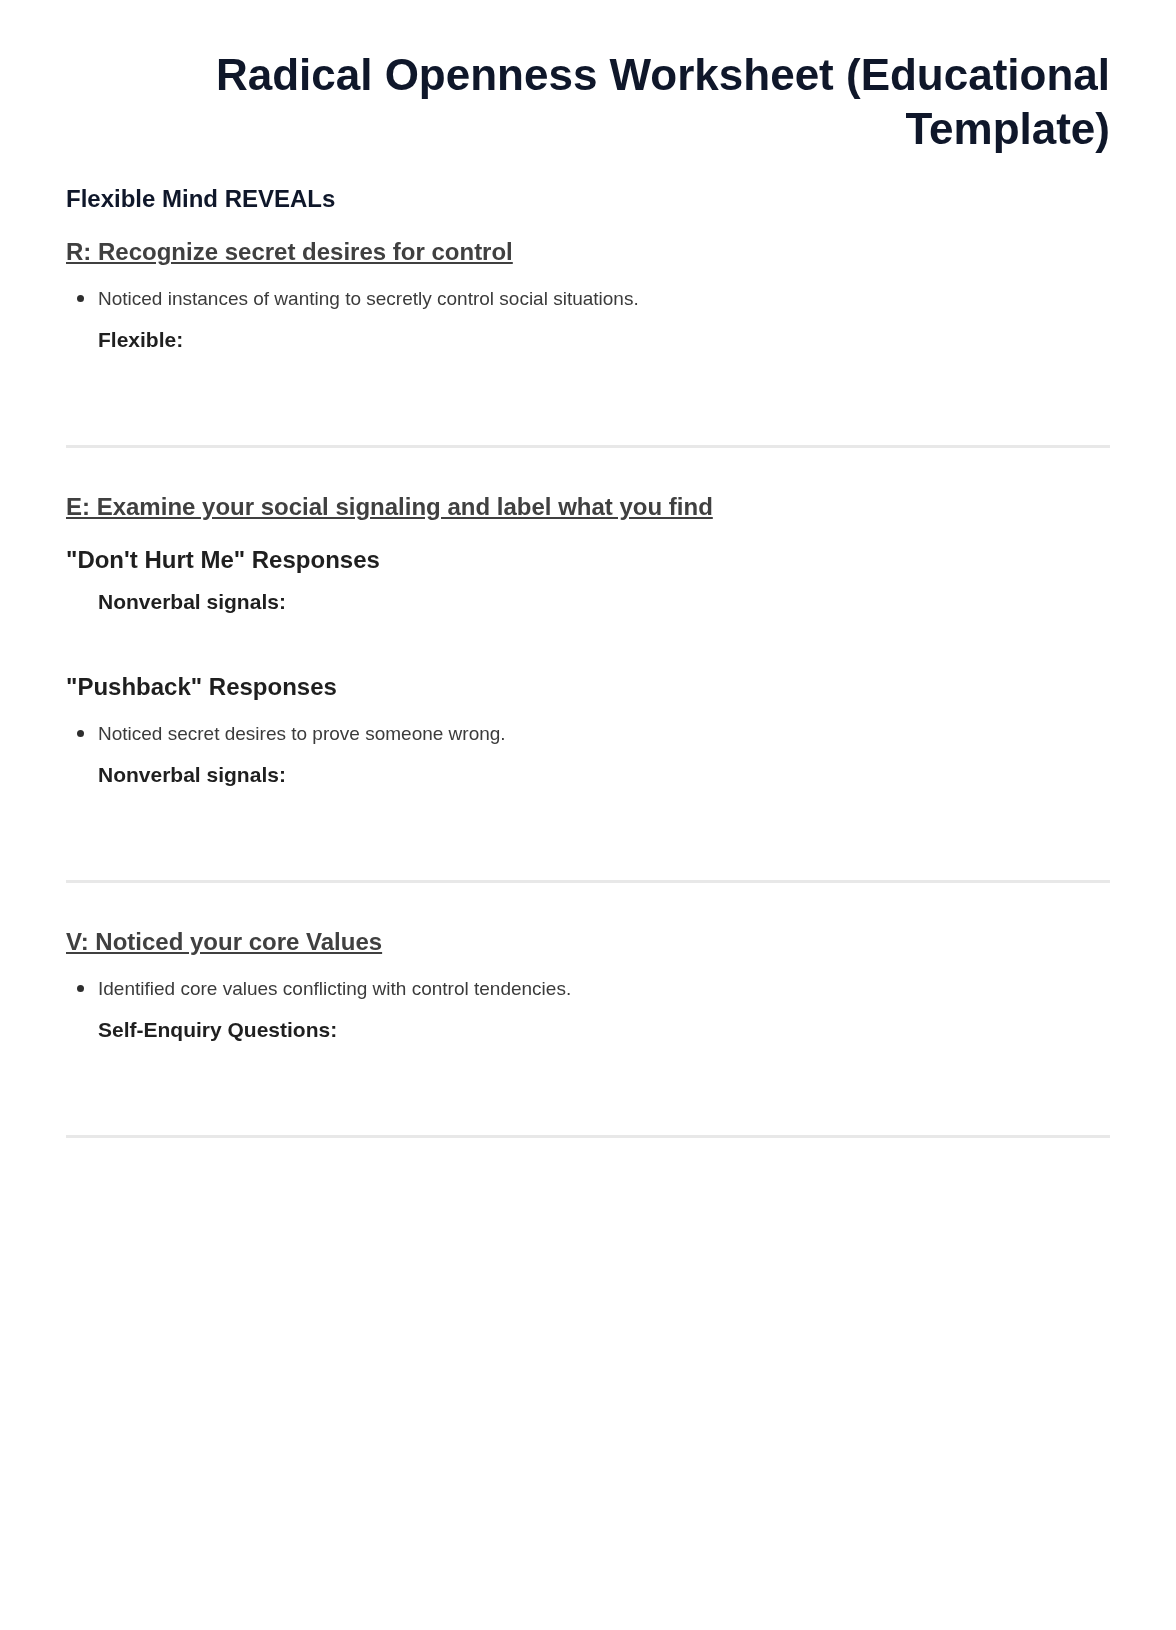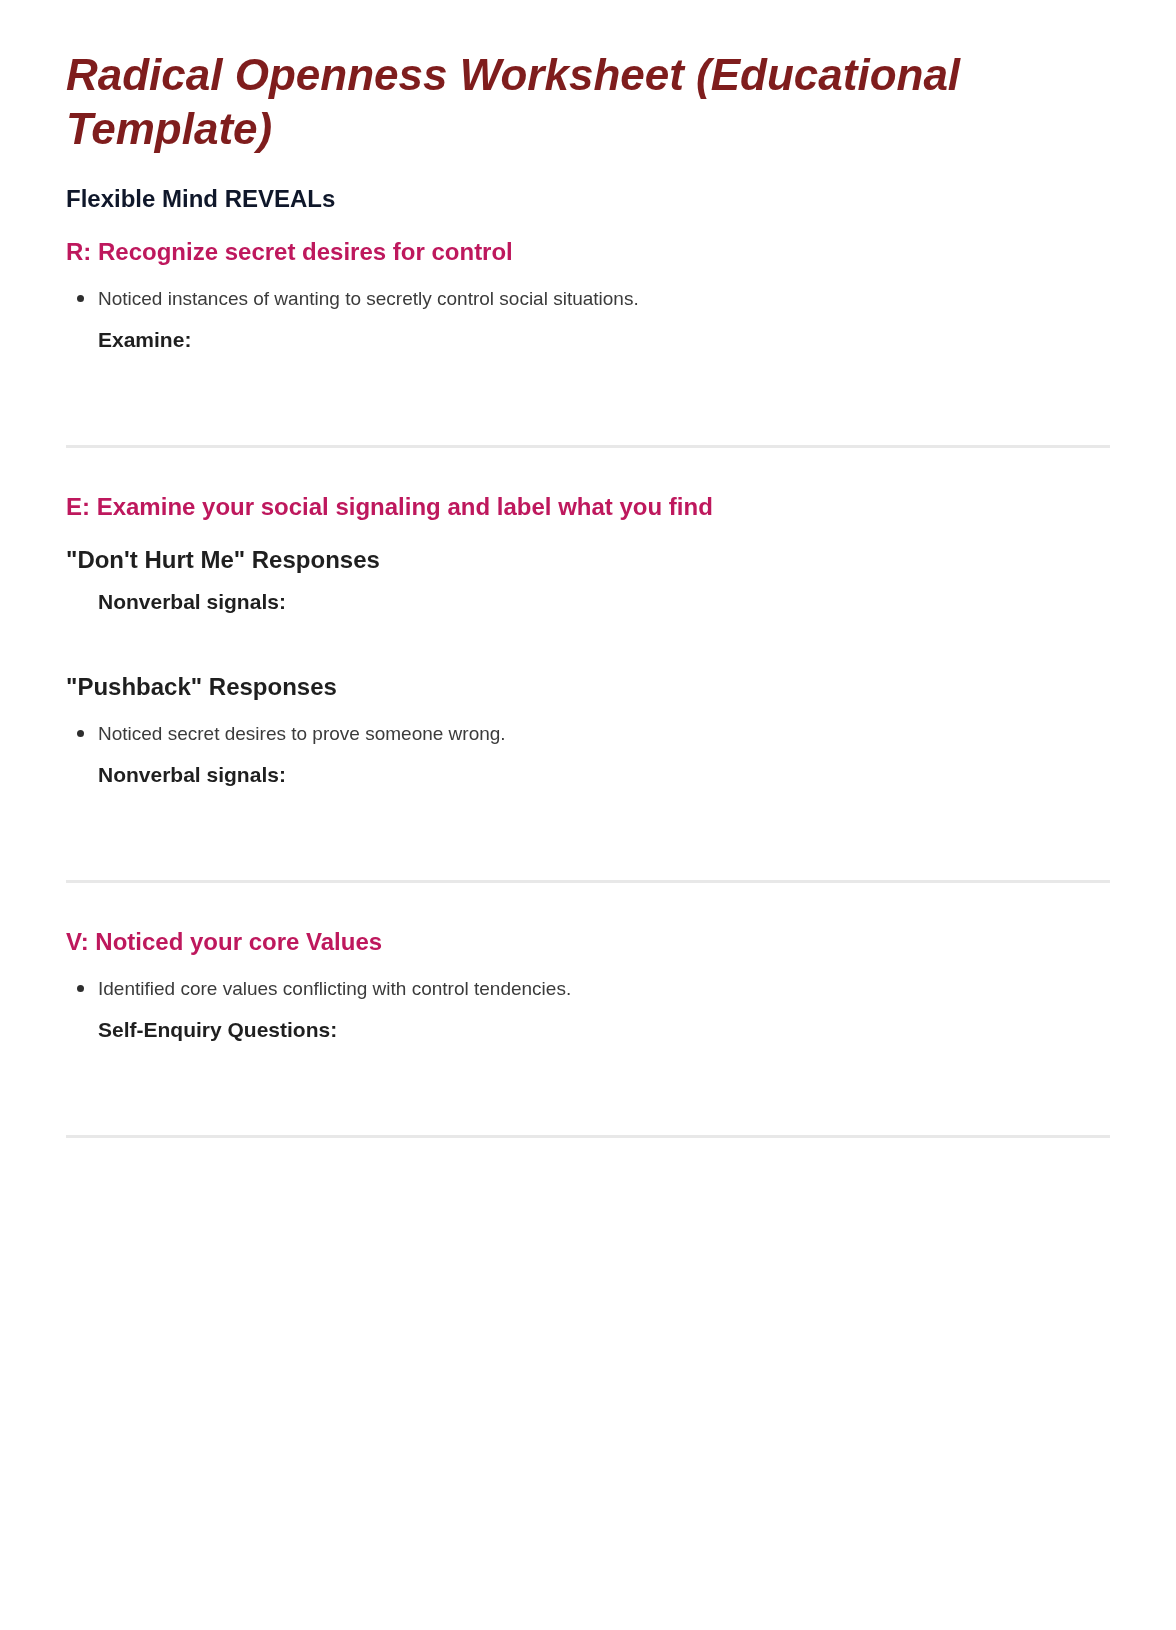--- a/index.html
+++ b/index.html
@@ -15,38 +15,38 @@
     padding: 48px 66px 60px 66px;
     background: #ffffff;
     font-family: "Liberation Sans", sans-serif;
     color: #3b3b3b;
   }
   h1.title {
     margin: 0;
     font-size: 44px;
     line-height: 54px;
     font-weight: 700;
-    text-align: left;
-    color: #7f1d1d;
+    text-align: right;
+    color: #0f172a;
     letter-spacing: 0;
-    font-style: italic;
   }
   p.subtitle {
     margin: 28px 0 0 0;
     font-size: 24px;
     line-height: 29px;
     font-weight: 700;
     color: #0f172a;
   }
   h3.heading {
     margin: 44px 0 0 0;
     font-size: 24px;
     line-height: 29px;
     font-weight: 700;
-    color: #be185d;
+    color: #404040;
+    text-decoration: underline;
   }
   .page > section:first-of-type h3.heading {
     margin-top: 24px;
   }
   h4.subheading {
     margin: 24px 0 0 0;
     font-size: 24px;
     line-height: 29px;
     font-weight: 700;
     color: #1f1f1f;
@@ -99,21 +99,21 @@
   <h1 class="title">Radical Openness Worksheet (Educational Template)</h1>
 
   <p class="subtitle">Flexible Mind REVEALs</p>
 
   <section>
     <h3 class="heading">R: Recognize secret desires for control</h3>
     <div class="group">
       <ul class="bullets">
         <li>Noticed instances of wanting to secretly control social situations.</li>
       </ul>
-      <p class="field-label">Examine:</p>
+      <p class="field-label">Flexible:</p>
     </div>
   </section>
 
   <hr class="divider">
 
   <section>
     <h3 class="heading">E: Examine your social signaling and label what you find</h3>
     <div class="group">
       <h4 class="subheading">"Don't Hurt Me" Responses</h4>
       <p class="field-label">Nonverbal signals:</p>

